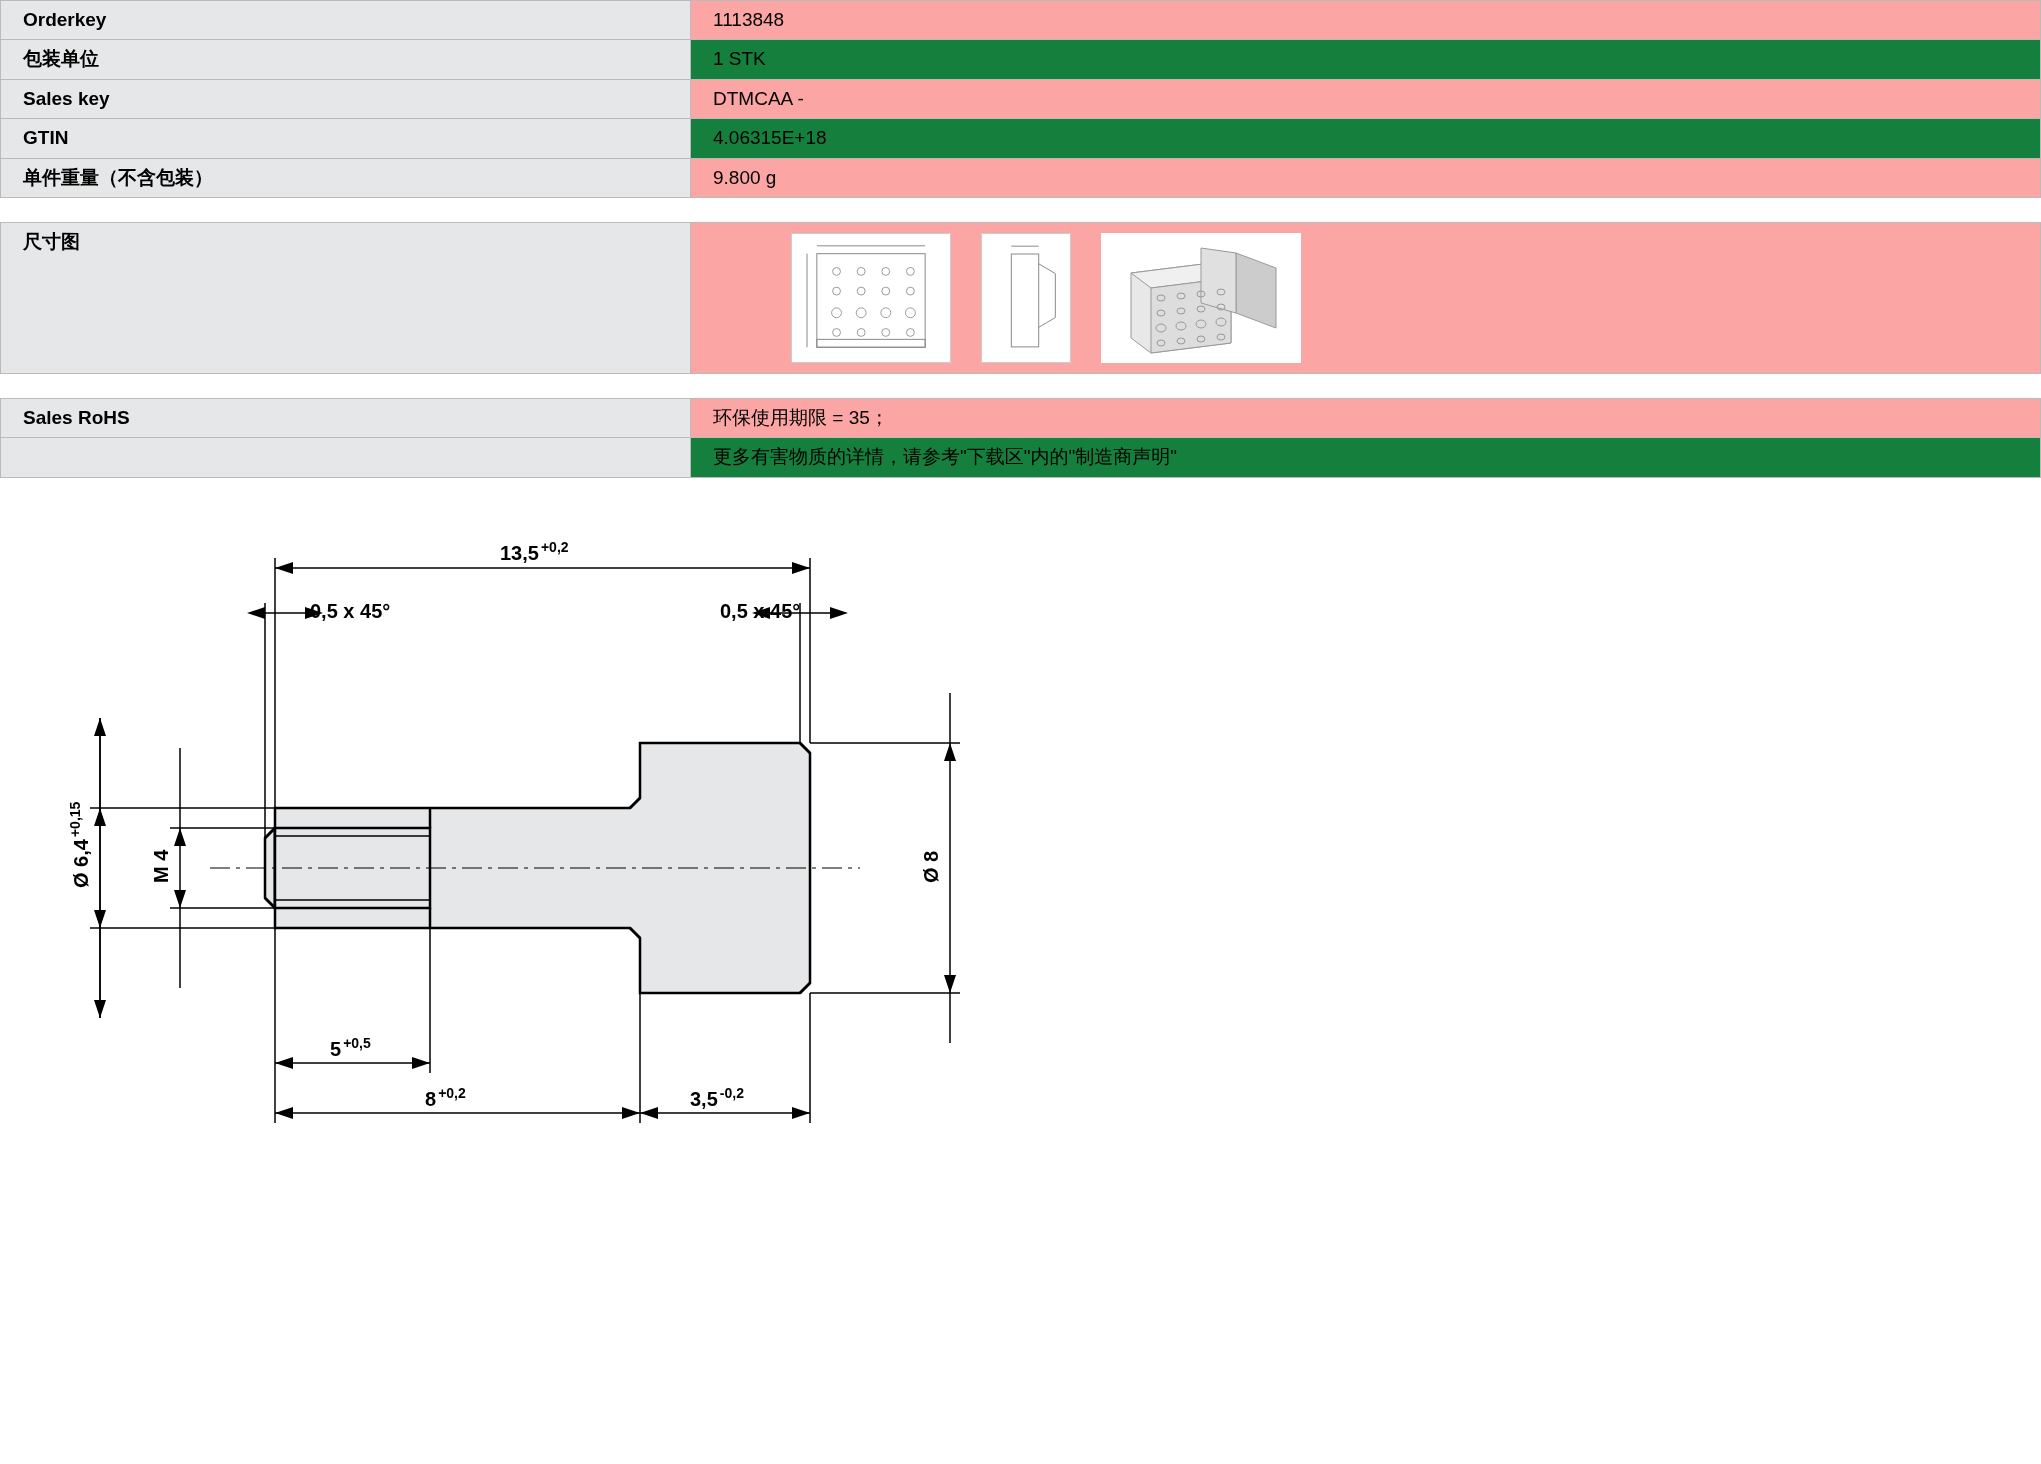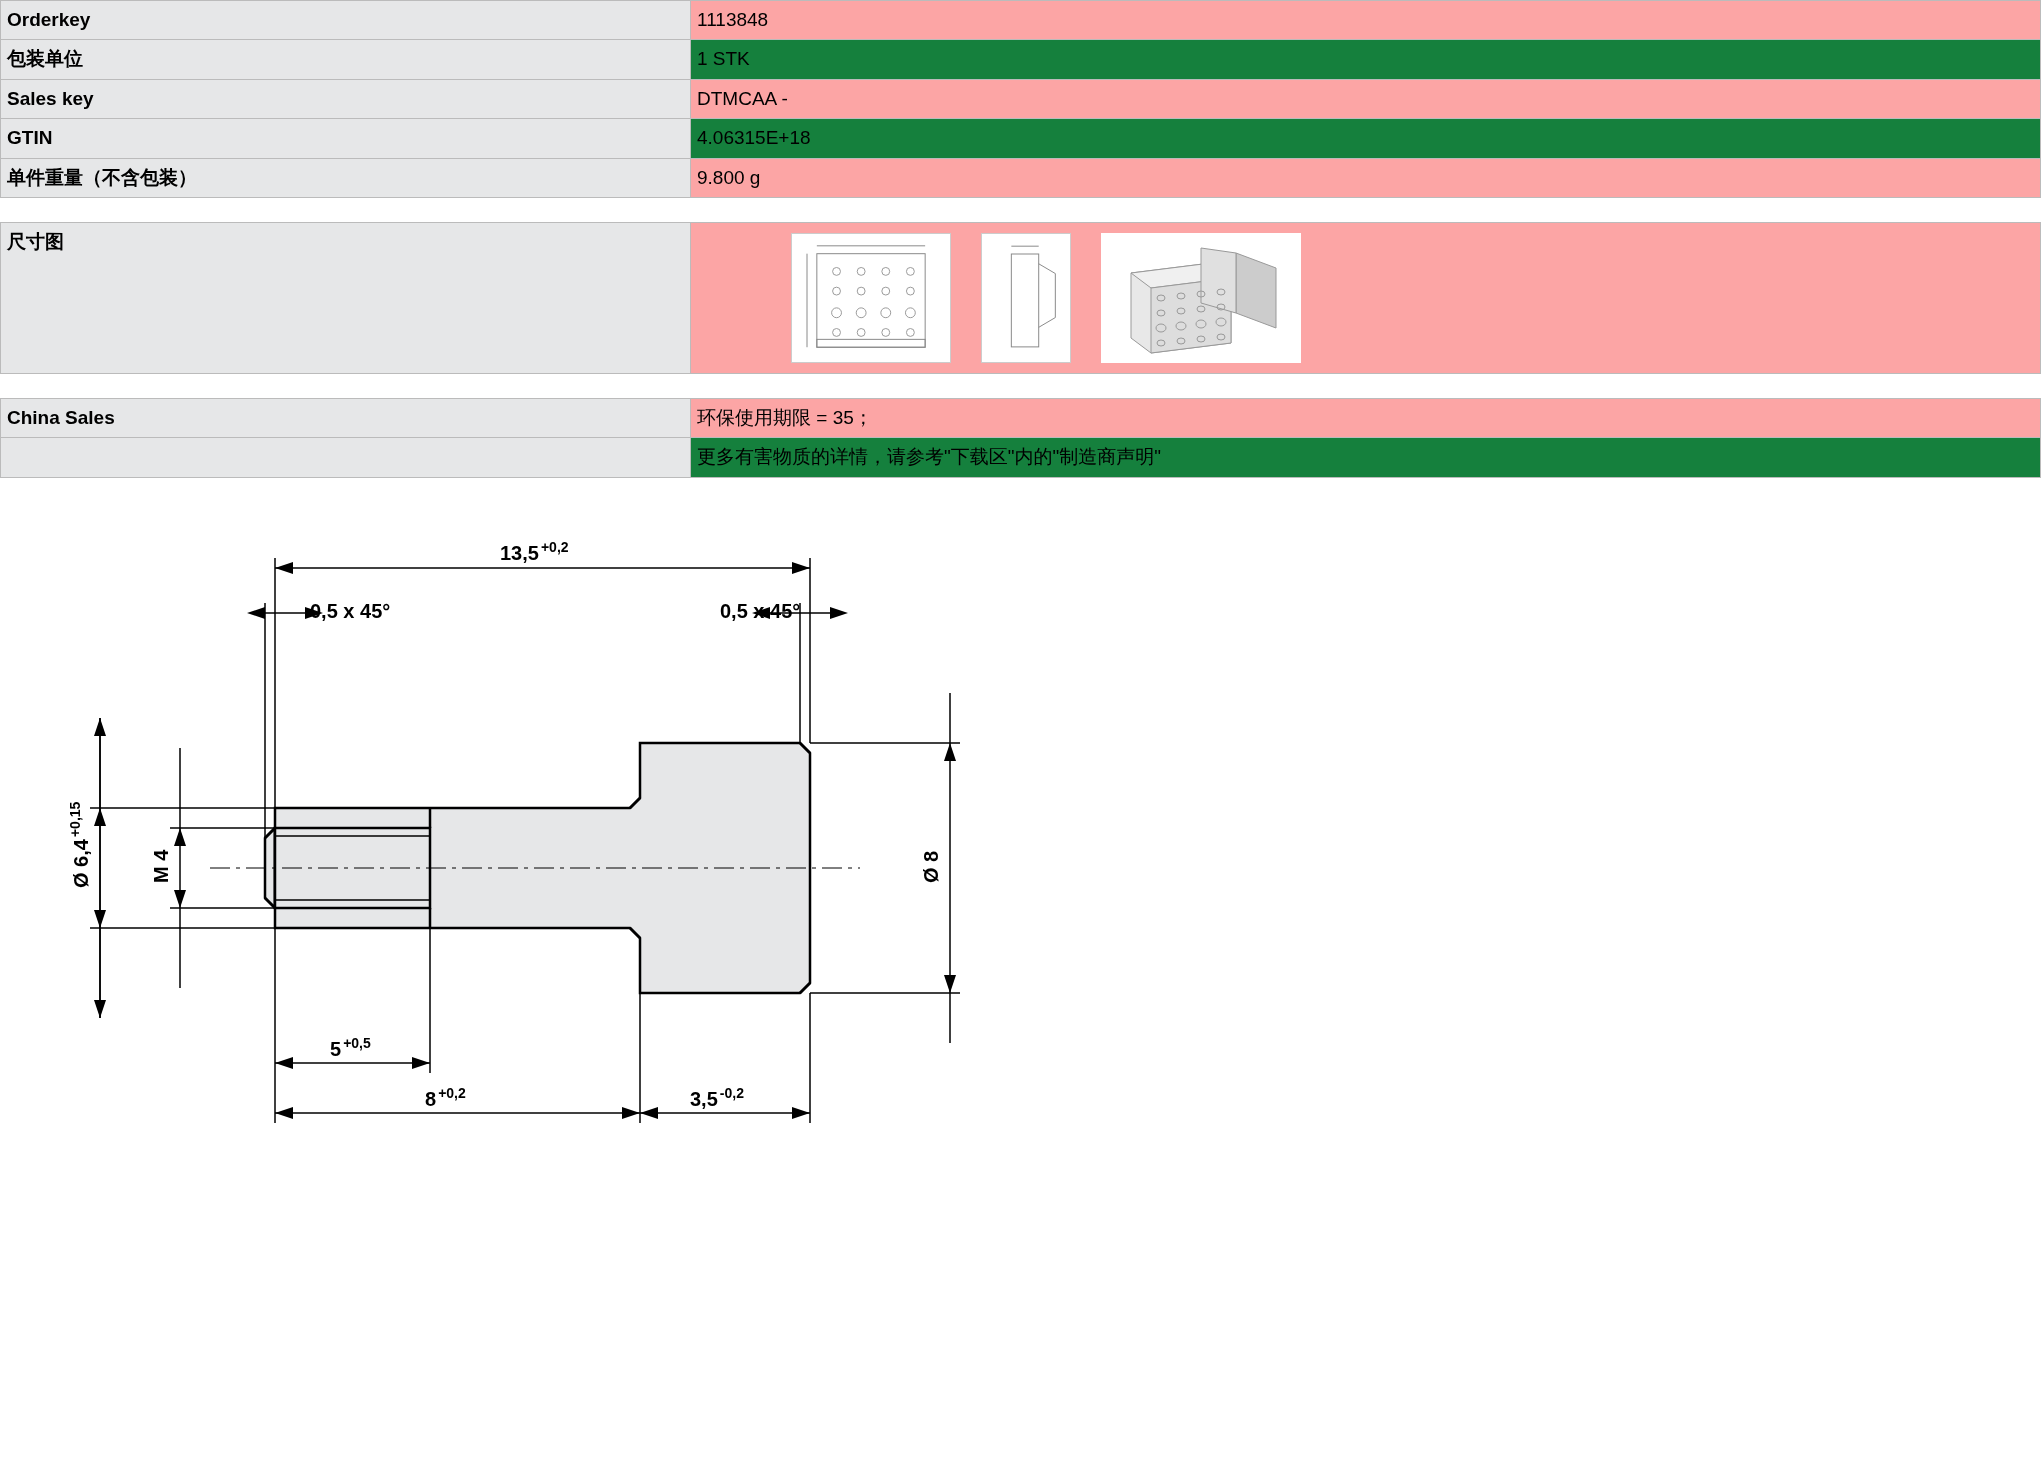--- a/index.html
+++ b/index.html
@@ -12,21 +12,21 @@
     padding: 0;
   }
   .table-block {
     width: 100%;
     border-collapse: collapse;
     margin-bottom: 24px;
     border: 1px solid #bbb;
   }
   .table-block td {
     border: 1px solid #bbb;
-    padding: 4px 6px;
+    padding: 4px 22px;
     vertical-align: top;
     line-height: 1.6;
   }
   .table-block td.label {
     background: #e6e7e8;
     width: 690px;
     font-weight: bold;
   }
   .table-block tr.alt td.value { background: #15803d; }
   .table-block td.value { background: #fca5a5; }
@@ -153,21 +153,21 @@
         </div>
       </div>
     </td>
   </tr>
 </tbody>
   </table>
 
 <table class="table-block">
   <tbody>
       <tr>
-    <td class="label">China Sales</td>
+    <td class="label">Sales RoHS</td>
     <td class="value">环保使用期限 = 35；</td>
   </tr>
   <tr class="alt">
     <td class="label"></td>
     <td class="value">更多有害物质的详情，请参考"下载区"内的"制造商声明"</td>
   </tr>
 </tbody>
   </table>
 
 <div class="drawing-wrap">

